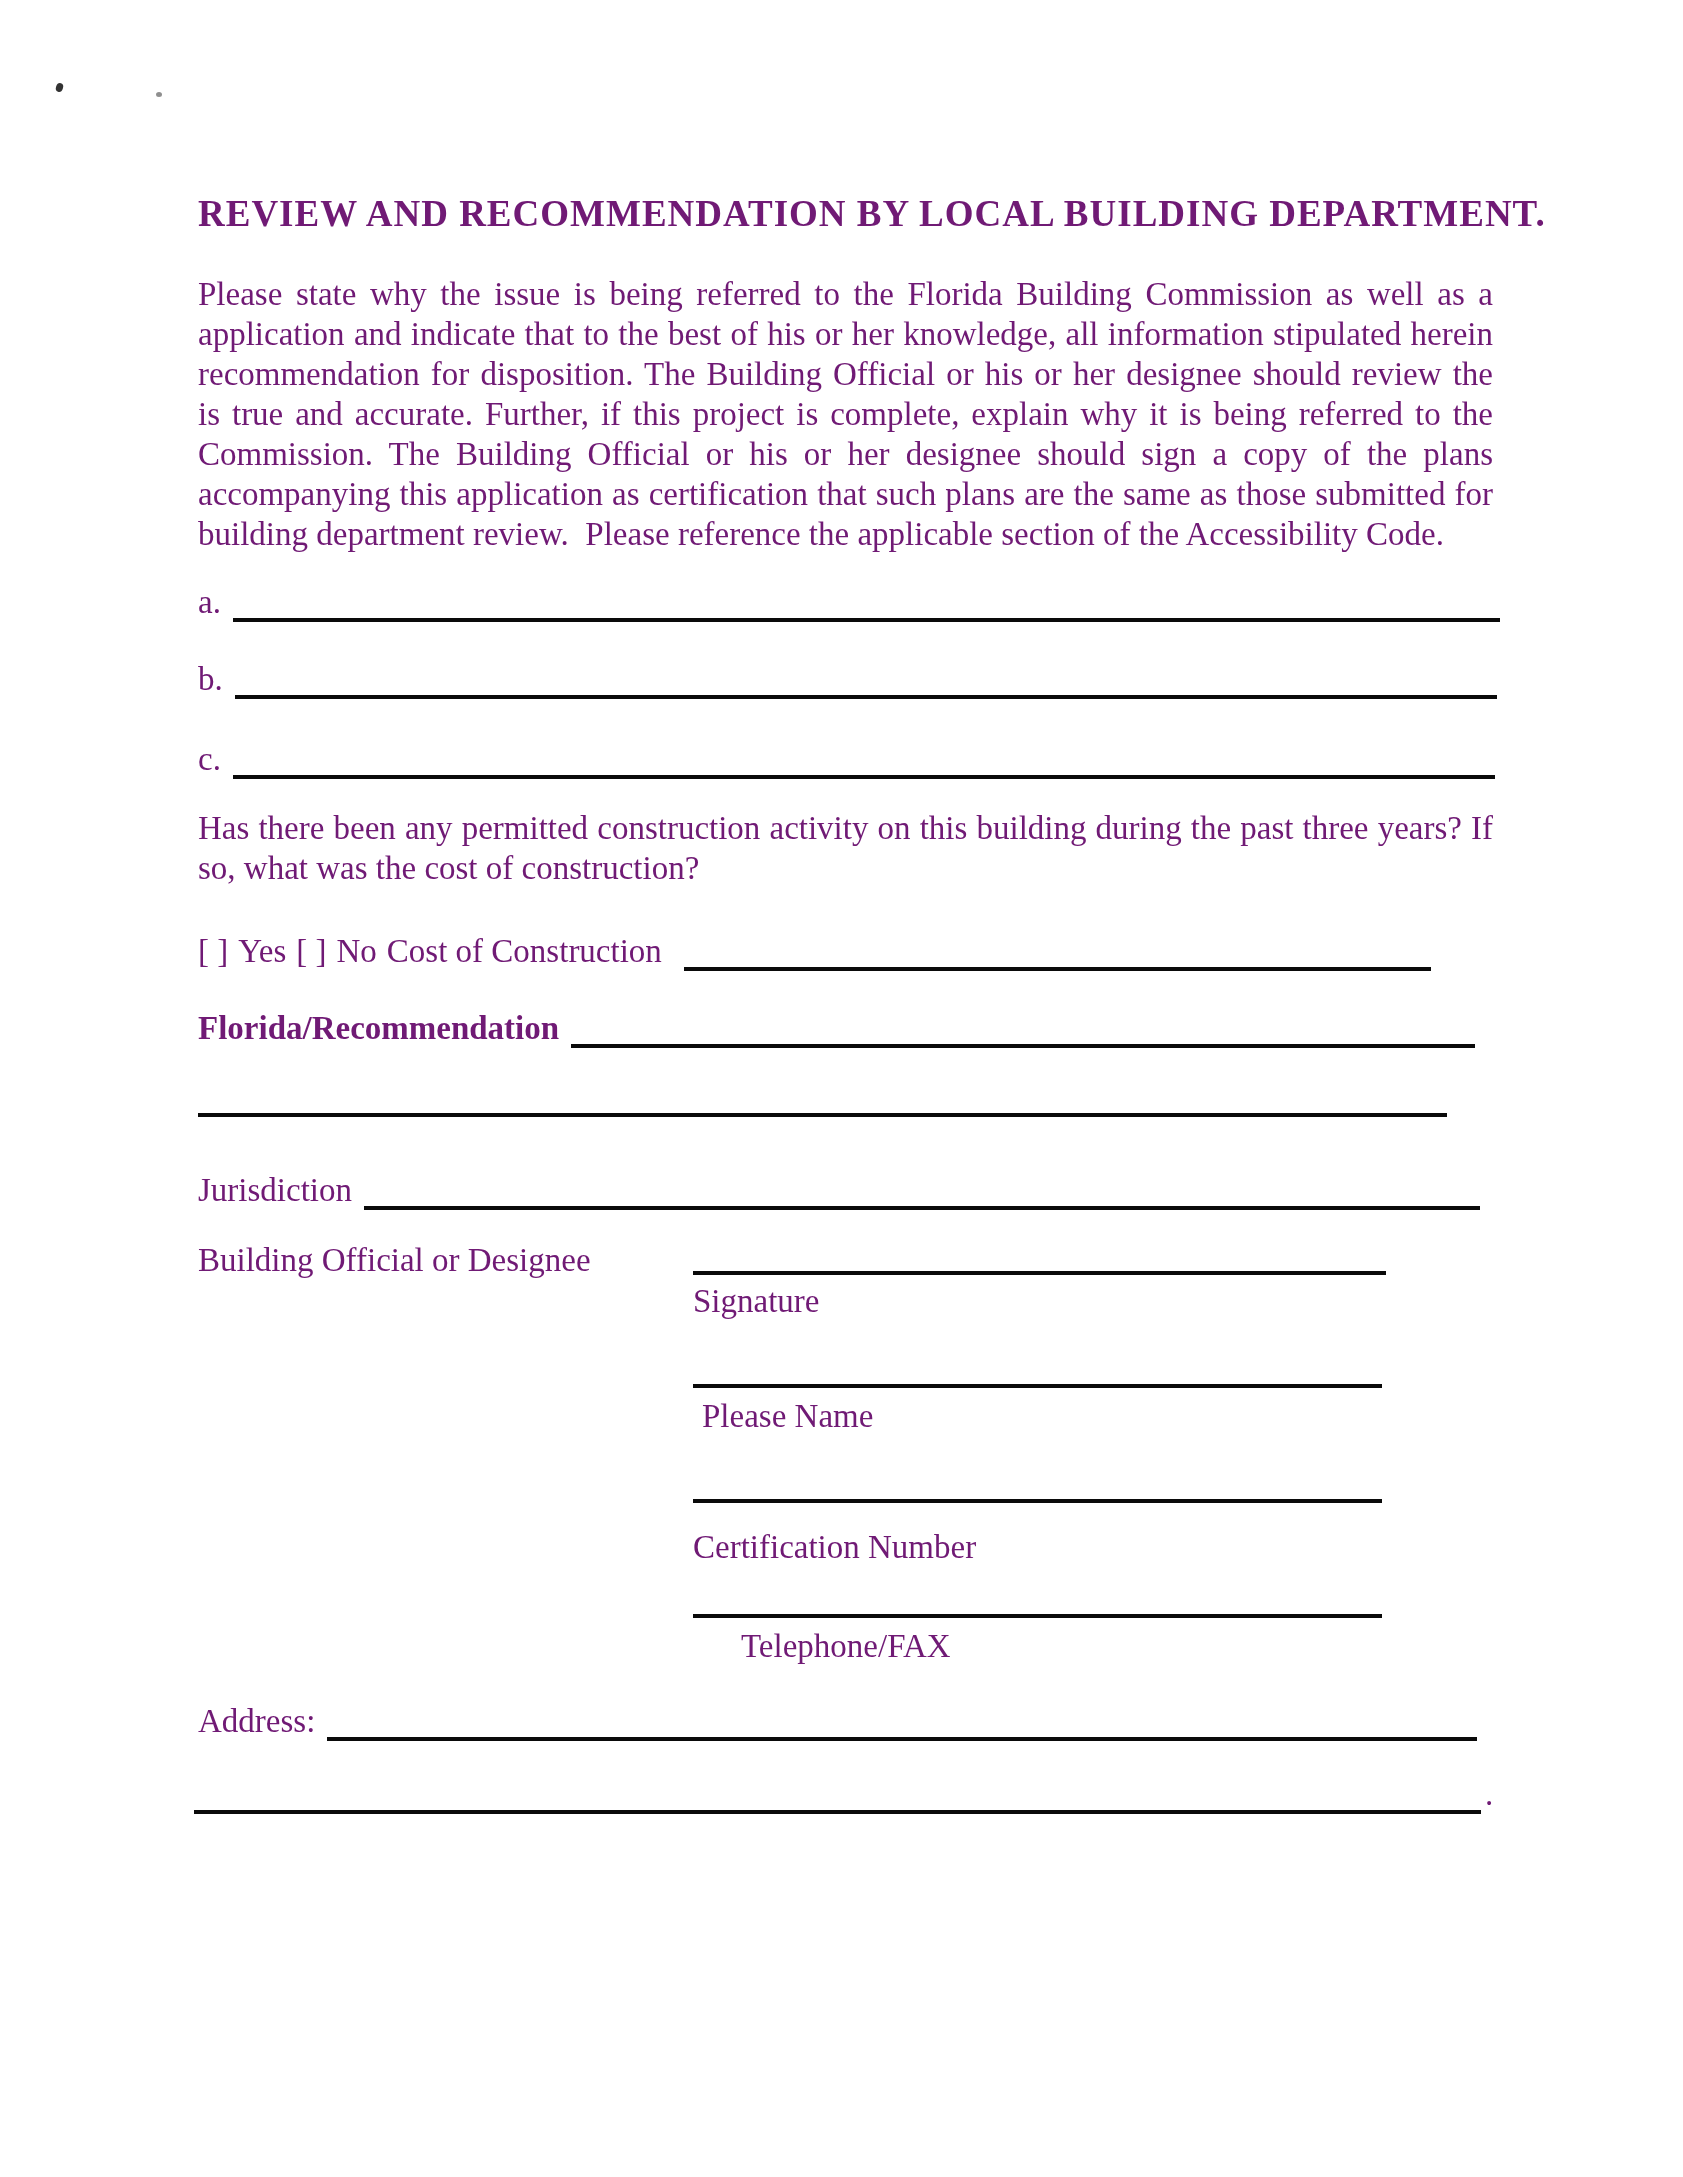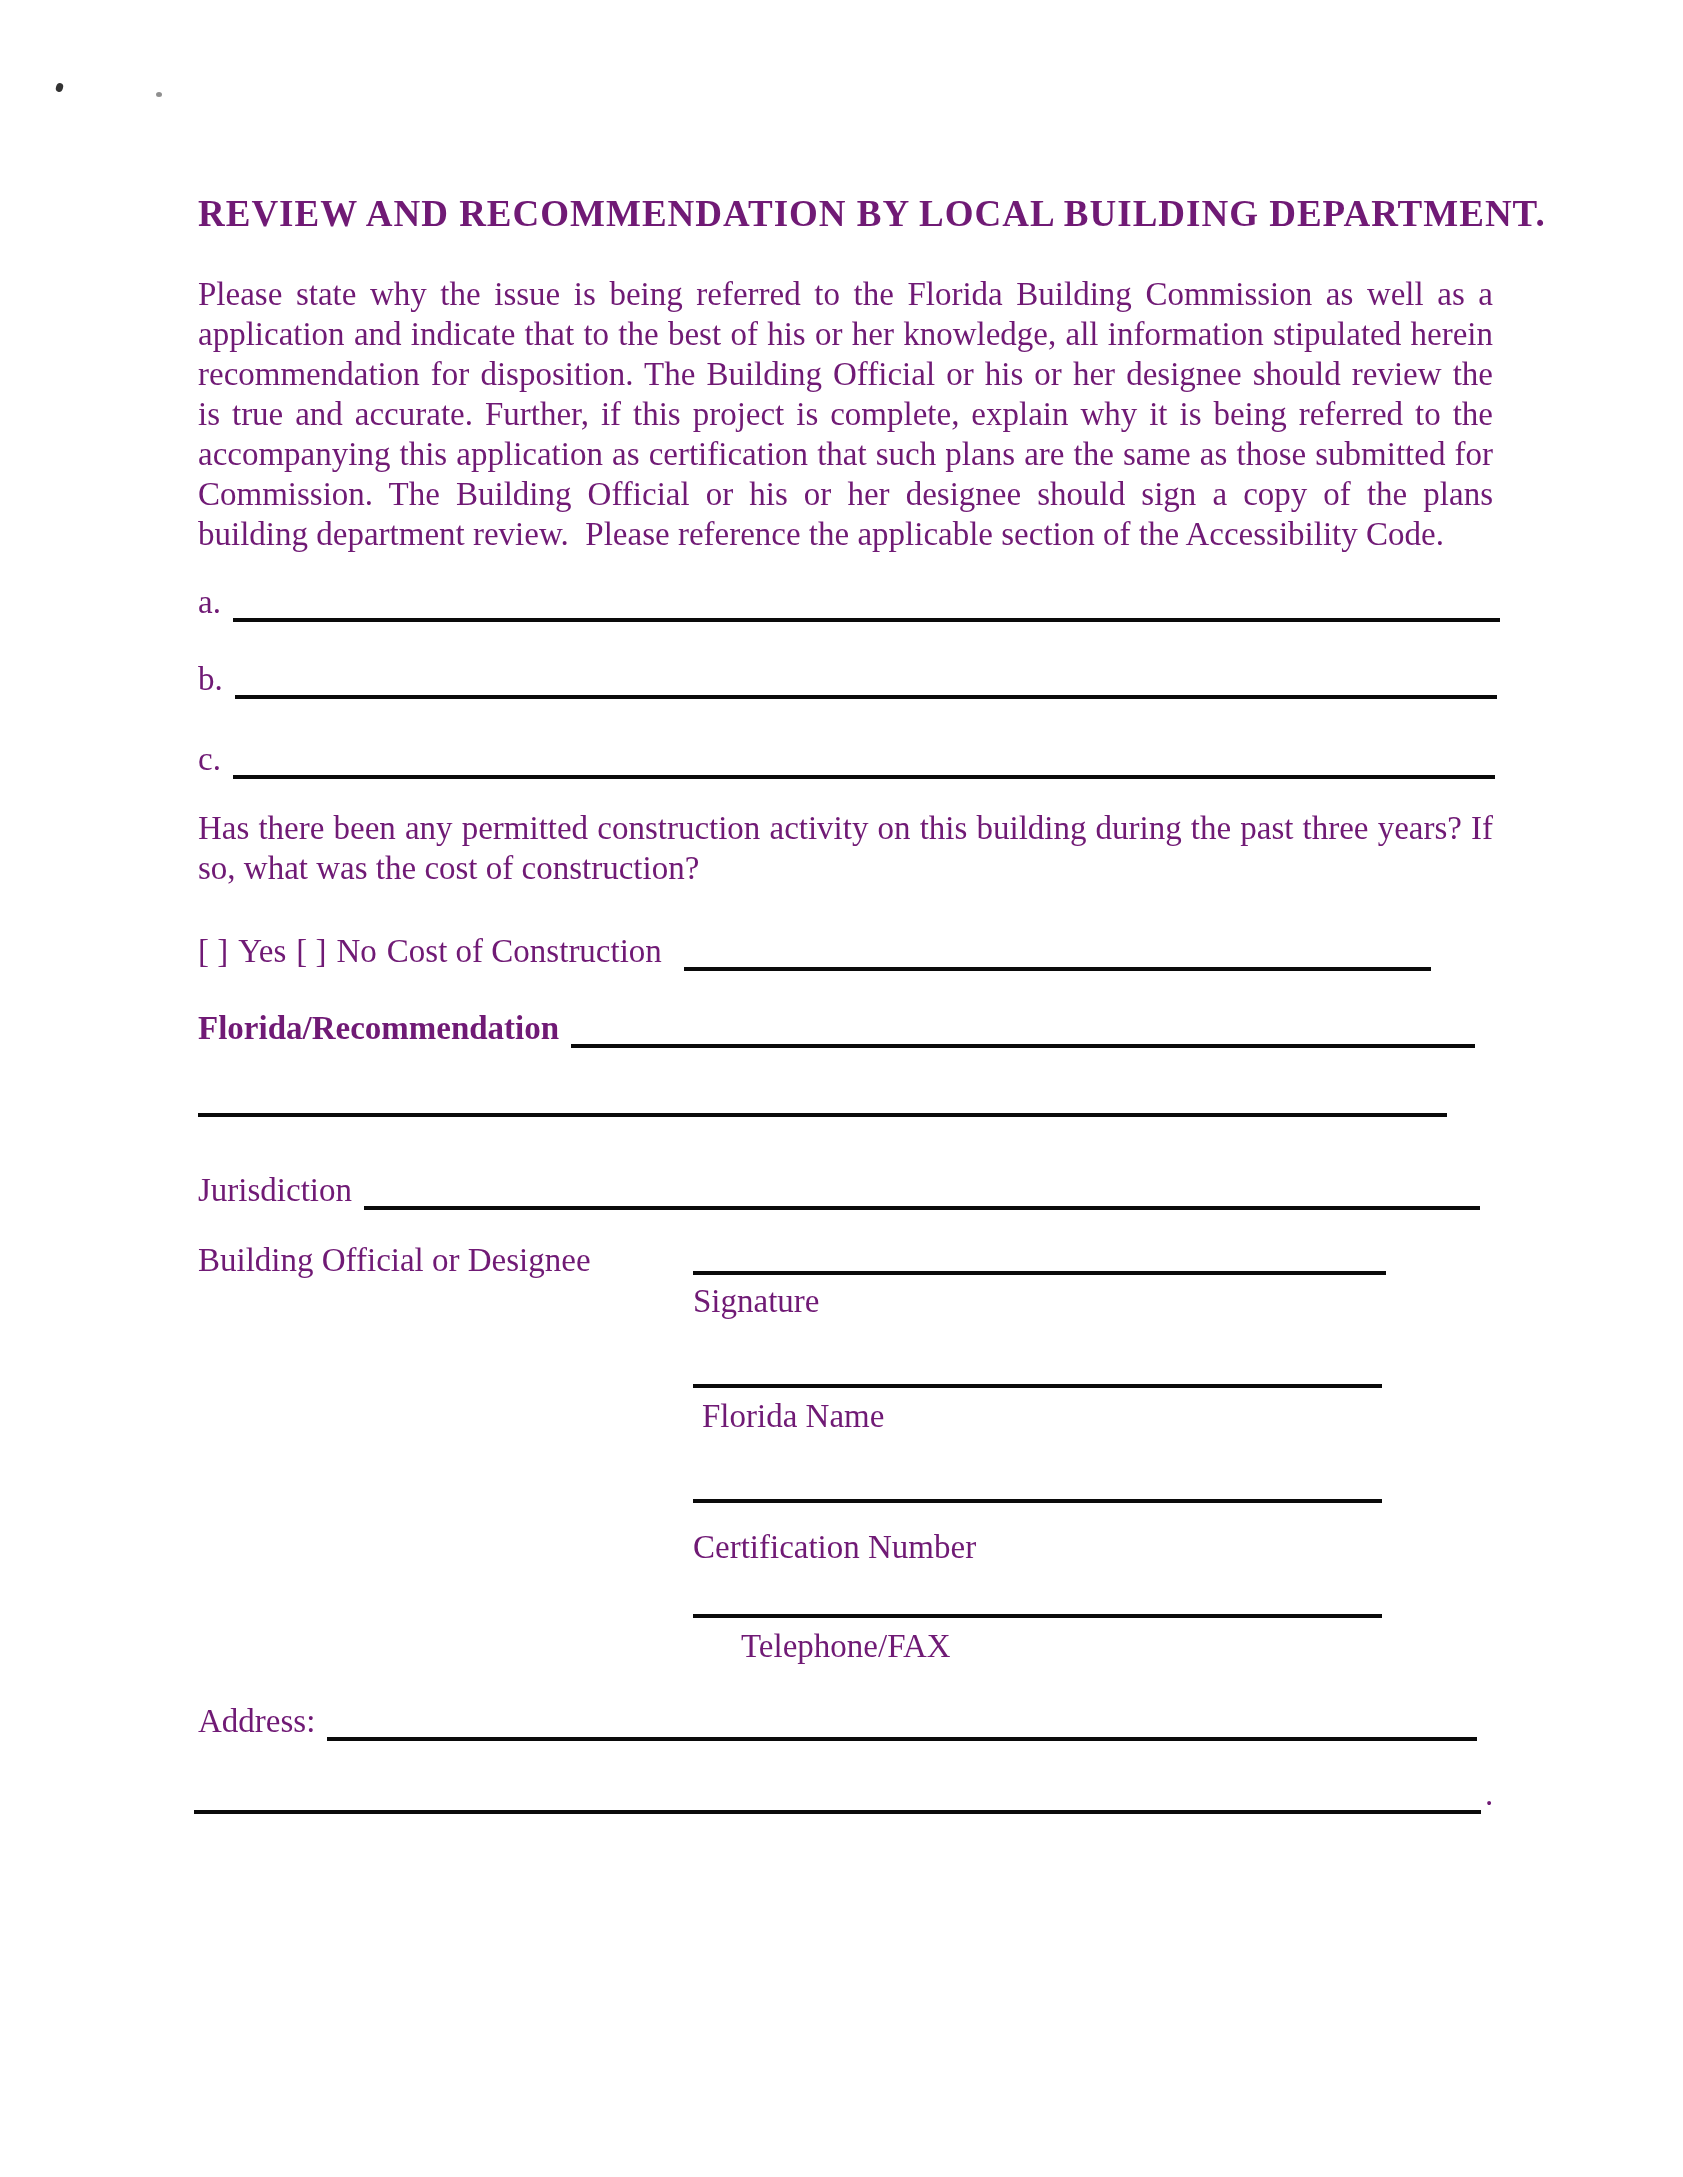--- a/index.html
+++ b/index.html
@@ -130,22 +130,22 @@
   <div class="speck s1"></div>
   <div class="speck s2"></div>
 
   <h1 class="title">REVIEW AND RECOMMENDATION BY LOCAL BUILDING DEPARTMENT.</h1>
 
   <div class="intro">
     <div class="jline">Please state why the issue is being referred to the Florida Building Commission as well as a</div>
     <div class="jline">application and indicate that to the best of his or her knowledge, all information stipulated herein</div>
     <div class="jline">recommendation for disposition. The Building Official or his or her designee should review the</div>
     <div class="jline">is true and accurate. Further, if this project is complete, explain why it is being referred to the</div>
+    <div class="jline">Commission. The Building Official or his or her designee should sign a copy of the plans</div>
     <div class="jline">accompanying this application as certification that such plans are the same as those submitted for</div>
-    <div class="jline">Commission. The Building Official or his or her designee should sign a copy of the plans</div>
     <div class="jline last">building department review.  Please reference the applicable section of the Accessibility Code.</div>
   </div>
 
   <div class="blank-row row-a">
     <span class="lbl">a.</span>
     <span class="fill-line"></span>
   </div>
 
   <div class="blank-row row-b">
     <span class="lbl">b.</span>
@@ -182,21 +182,21 @@
     <span class="lbl">Jurisdiction</span>
     <span class="fill-line"></span>
   </div>
 
   <div class="official-label">Building Official or Designee</div>
 
   <div class="hline sig-line"></div>
   <div class="sig-cap">Signature</div>
 
   <div class="hline print-line"></div>
-  <div class="print-cap">Florida Name</div>
+  <div class="print-cap">Please Name</div>
 
   <div class="hline cert-line"></div>
   <div class="cert-cap">Certification Number</div>
 
   <div class="hline tel-line"></div>
   <div class="tel-cap">Telephone/FAX</div>
 
   <div class="blank-row address-row">
     <span class="lbl">Address:</span>
     <span class="fill-line"></span>

